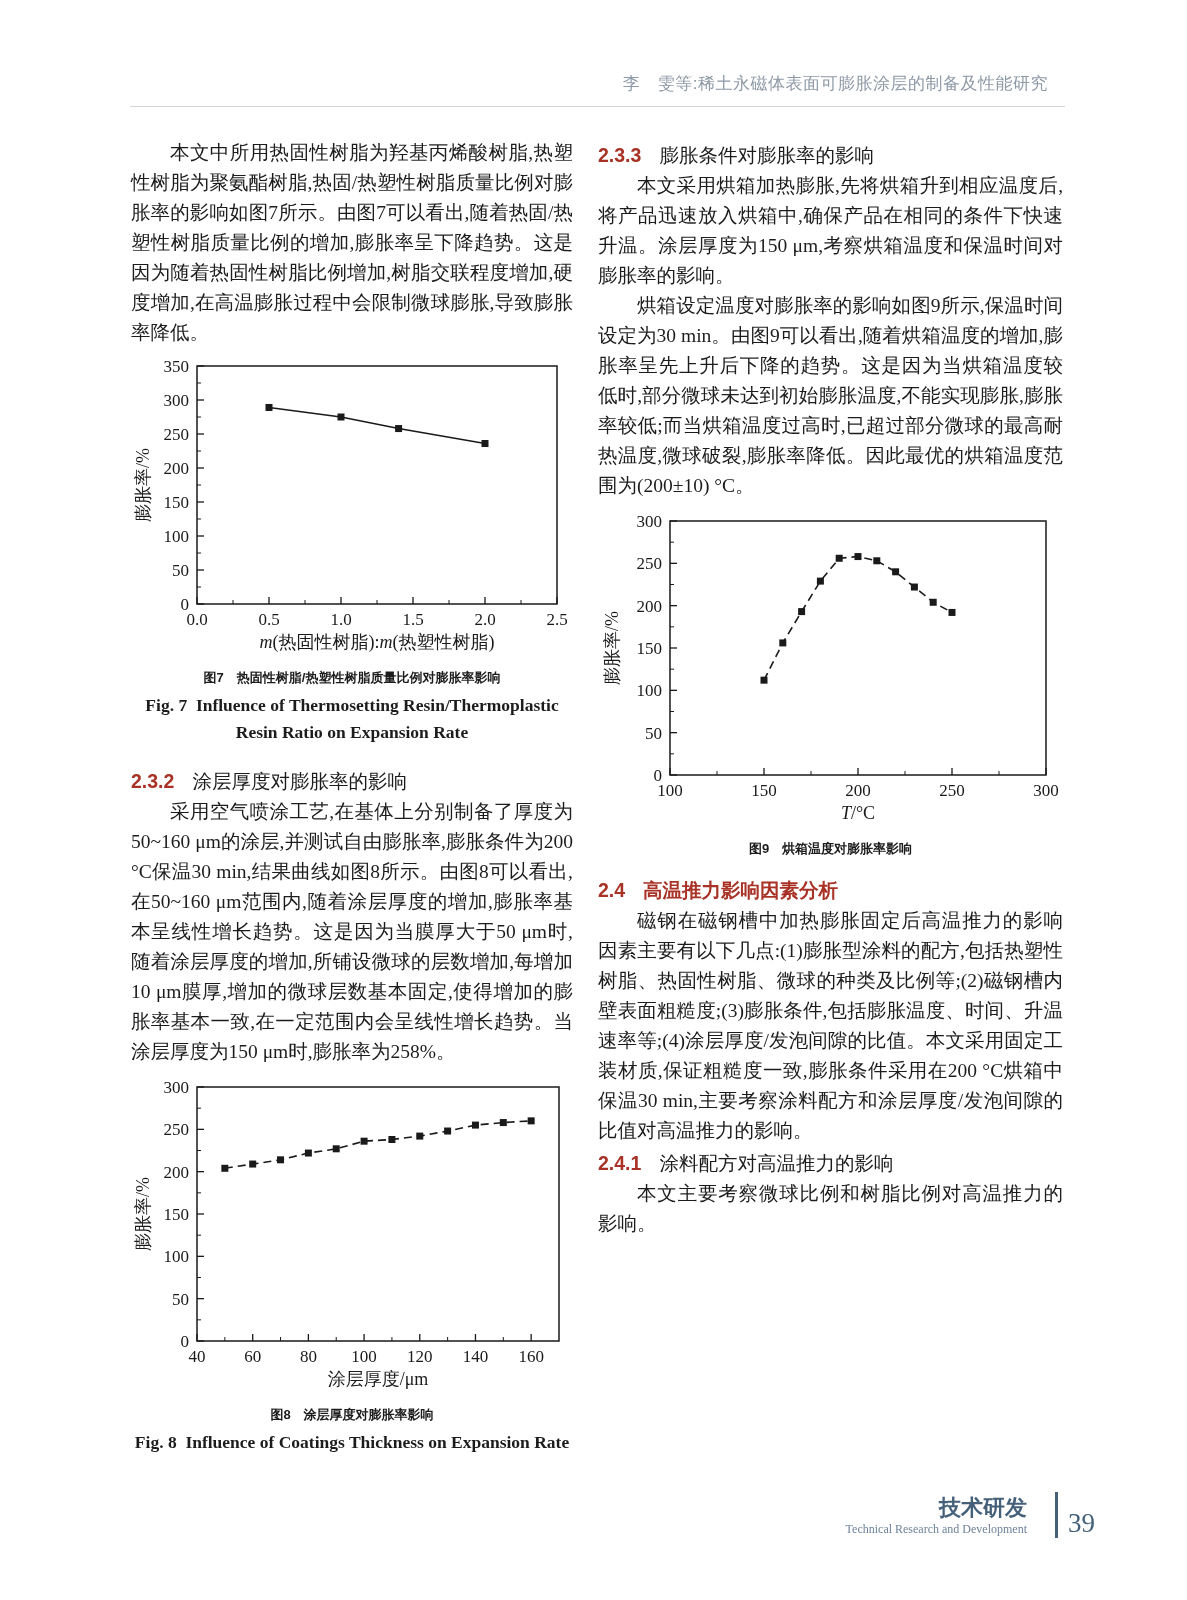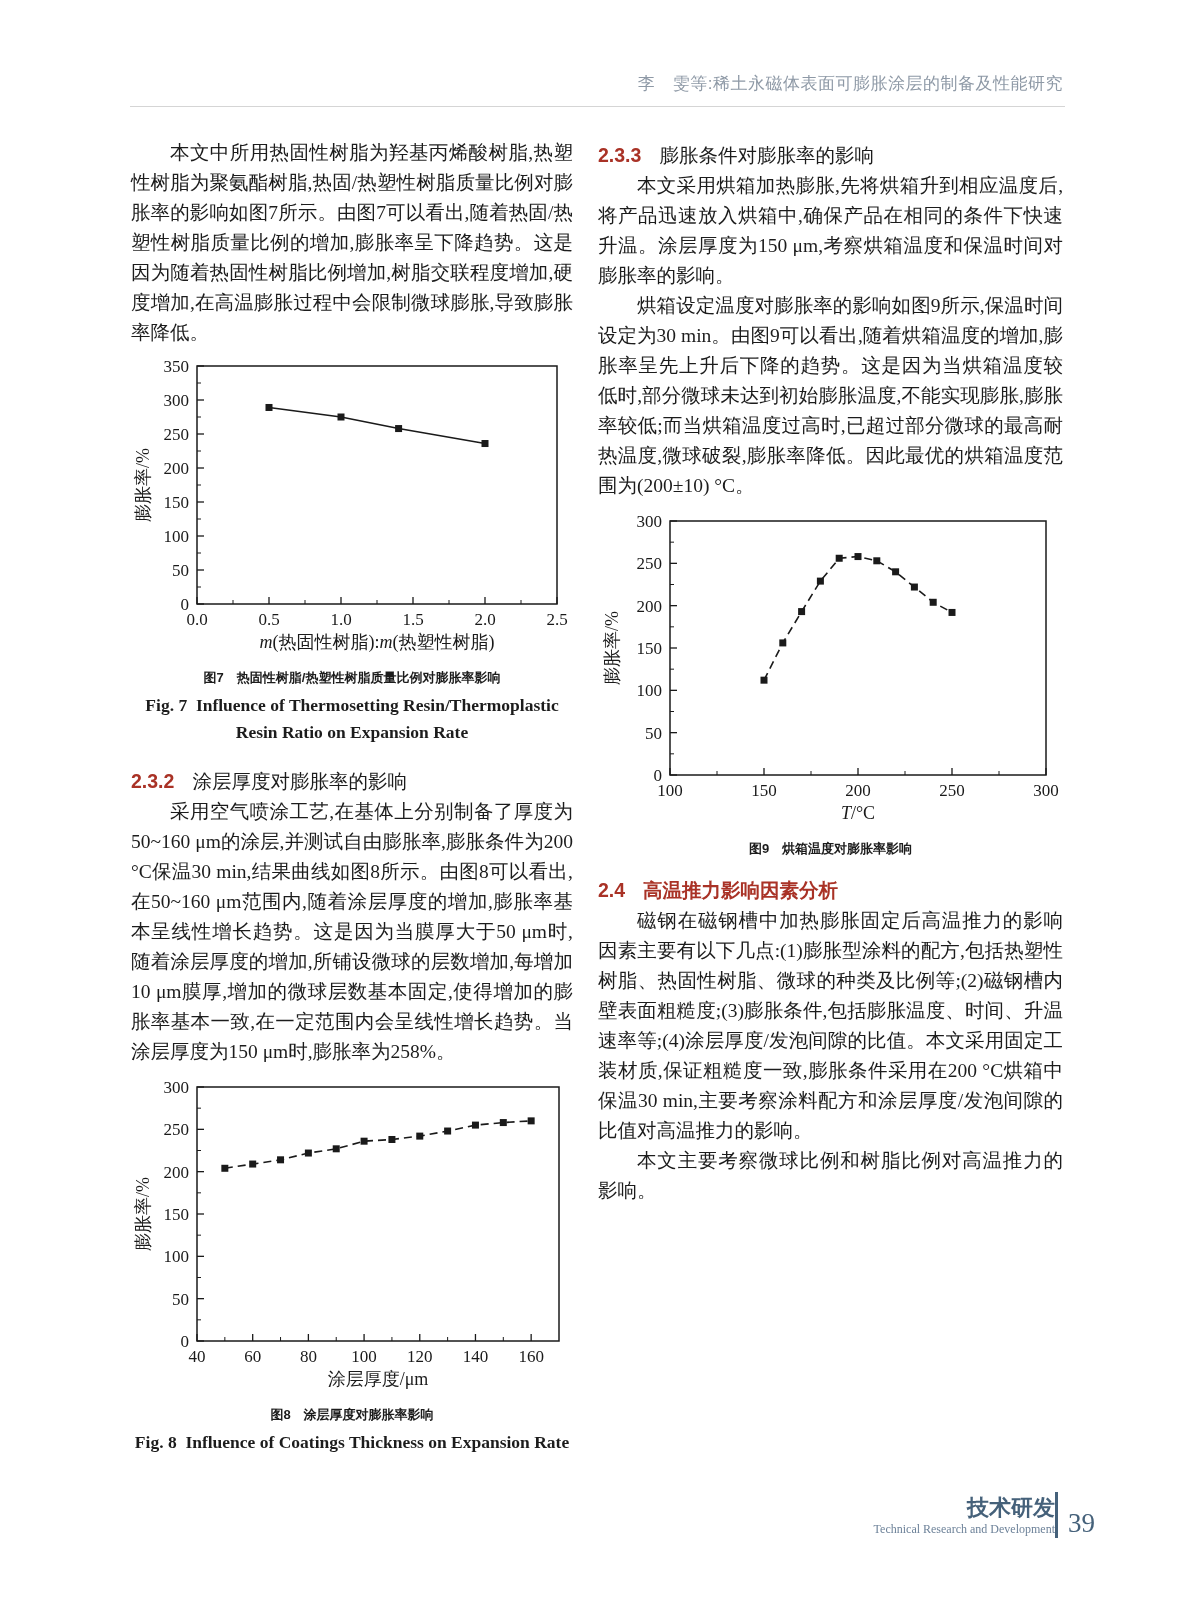--- a/index.html
+++ b/index.html
@@ -10,21 +10,21 @@
     --rule-gray:#d5d5d5;
   }
   *{box-sizing:border-box;margin:0;padding:0;}
   html,body{background:#ffffff;}
   body{
     width:1187px;height:1600px;position:relative;overflow:hidden;
     font-family:"Liberation Serif","DejaVu Serif",serif;
     color:var(--ink);
   }
   .running-head{
-    position:absolute;top:72px;right:124px;
+    position:absolute;top:72px;right:139px;
     font-size:17px;color:var(--header-gray);
     font-family:"Liberation Sans","DejaVu Sans",sans-serif;
     letter-spacing:.5px;
   }
   .header-rule{
     position:absolute;top:106px;left:130px;right:122px;height:1px;
     background:var(--rule-gray);
   }
   .col{position:absolute;top:138px;}
   .col-left{left:131px;width:442px;}
@@ -55,21 +55,21 @@
   .cap-en{
     text-align:center;font-size:17.5px;font-weight:700;line-height:27px;
     font-family:Liberation Serif, serif;
     white-space:pre-wrap;margin-bottom:8px;
   }
   .spacer-sm{height:10px;}
   .footer{
     position:absolute;right:92px;top:1492px;
     display:flex;align-items:flex-end;
   }
-  .f-left{text-align:right;padding-right:0;}
+  .f-left{text-align:right;padding-right:28px;}
   .f-cn{
     font-family:"Liberation Sans","DejaVu Sans",sans-serif;
     font-size:22px;font-weight:700;color:var(--footer-blue);line-height:24px;
   }
   .f-en{
     font-family:"Liberation Serif","DejaVu Serif",serif;
     font-size:12px;color:#6d8299;line-height:18px;white-space:nowrap;text-align:center;
   }
   .f-bar{width:3px;height:46px;background:var(--footer-blue);}
   .f-num{
@@ -271,20 +271,23 @@
         <rect x="348.5" y="99.94" width="7" height="7" fill="#1a1a1a"></rect>
       </svg>
   </div>
   <div class="cap-cn">图9　烘箱温度对膨胀率影响</div>
 
   <div class="spacer-sm"></div>
   <div class="heading red-heading">
     <span class="sec-num">2.4</span><span class="sec-title">高温推力影响因素分析</span>
   </div>
   <p class="para">磁钢在磁钢槽中加热膨胀固定后高温推力的影响因素主要有以下几点:(1)膨胀型涂料的配方,包括热塑性树脂、热固性树脂、微球的种类及比例等;(2)磁钢槽内壁表面粗糙度;(3)膨胀条件,包括膨胀温度、时间、升温速率等;(4)涂层厚度/发泡间隙的比值。本文采用固定工装材质,保证粗糙度一致,膨胀条件采用在200 °C烘箱中保温30 min,主要考察涂料配方和涂层厚度/发泡间隙的比值对高温推力的影响。</p>
+  <div class="heading">
+    <span class="sec-num">2.4.1</span><span class="sec-title">涂料配方对高温推力的影响</span>
+  </div>
   <p class="para">本文主要考察微球比例和树脂比例对高温推力的影响。</p>
 </div>
 
 <div class="footer">
   <div class="f-left">
     <div class="f-cn">技术研发</div>
     <div class="f-en">Technical Research and Development</div>
   </div>
   <div class="f-bar"></div>
   <div class="f-num">39</div>

